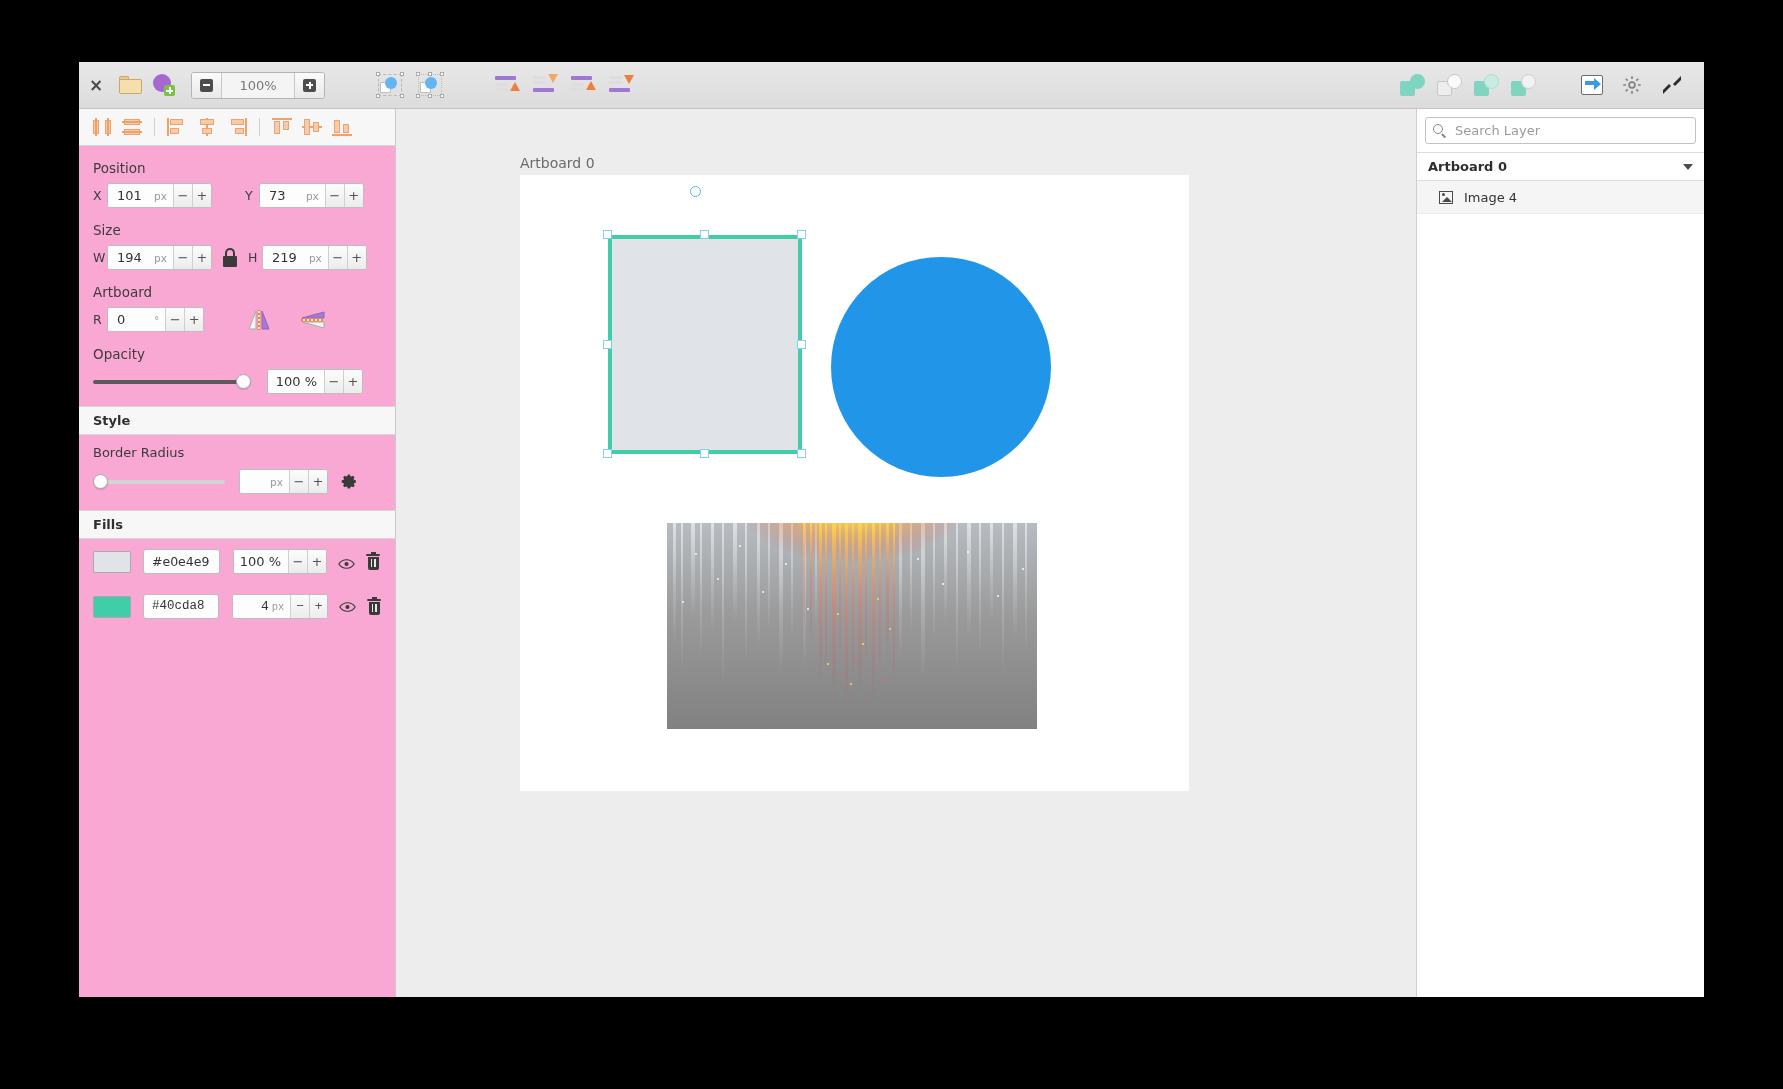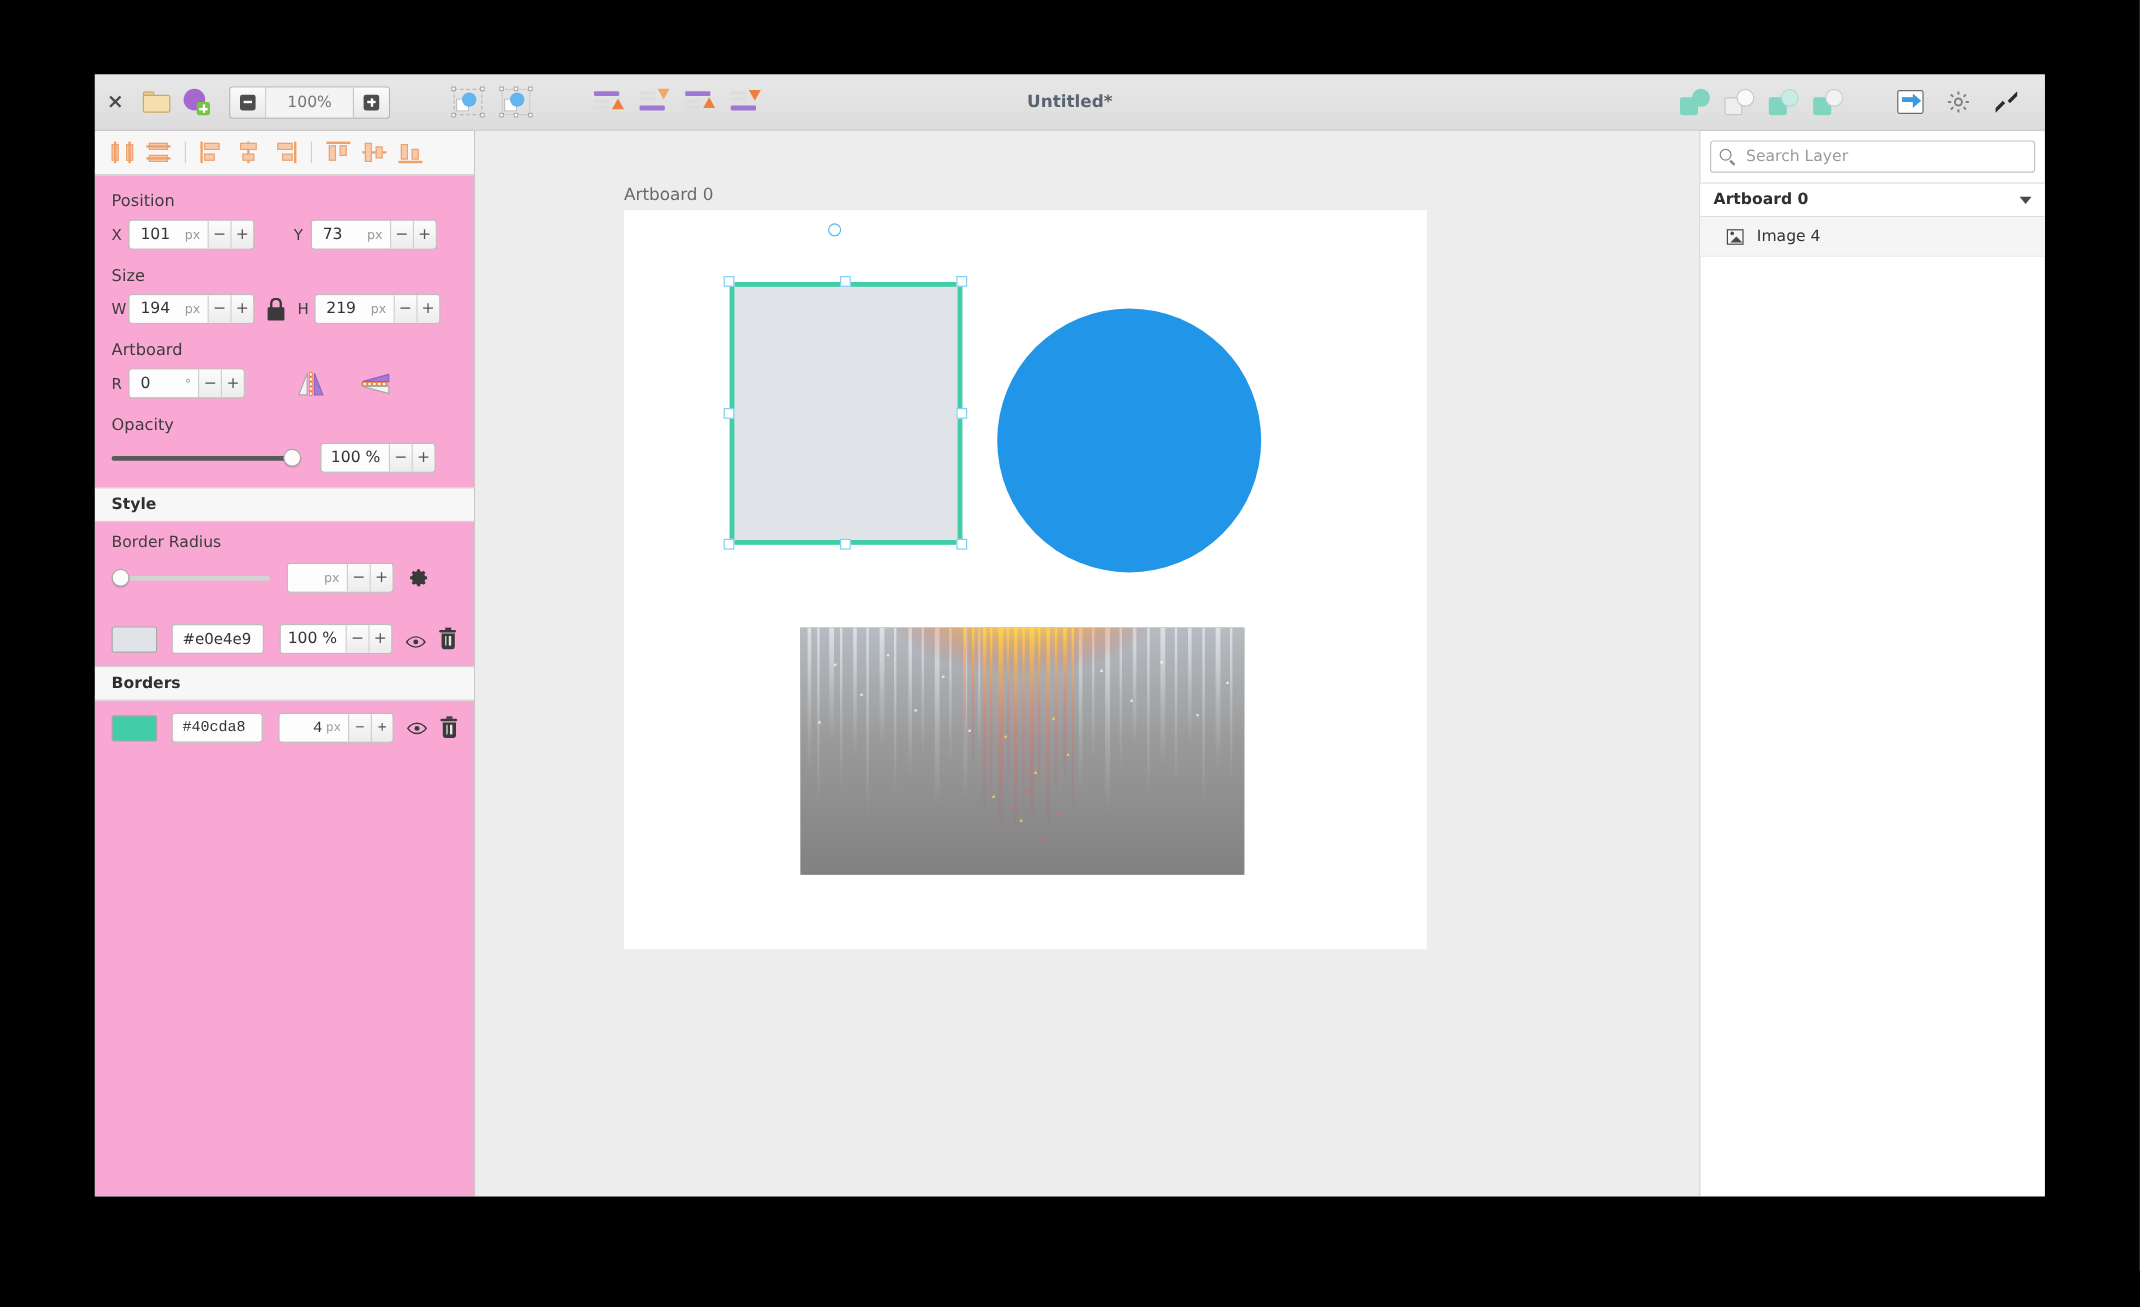--- a/index.html
+++ b/index.html
@@ -330,21 +330,20 @@
       <div class="tb-btn" style="width:38px;">
         <span class="arrico">
           <span class="ln" style="top:2px;width:13px;"></span>
           <span class="ln" style="top:7px;width:13px;"></span>
           <span class="pb" style="top:14px;width:21px;"></span>
           <span class="ar" style="left:15px;top:1px;border-left:5px solid transparent;border-right:5px solid transparent;border-top:9px solid #ef7f3c;"></span>
         </span>
       </div>
     </div>
 
-    <div class="title">Untitled*</div>
     <div class="spacer"></div>
 
     <div class="tb-group">
       <div class="tb-btn" style="width:37px;">
         <span class="boolico">
           <span class="bsq" style="background:#7fd5c0;"></span>
           <span class="bci" style="background:#7fd5c0;"></span>
         </span>
       </div>
       <div class="tb-btn" style="width:37px;">
@@ -572,20 +571,21 @@
           </div>
           <span style="margin-left:13px;display:flex;">
             <svg width="17" height="17" viewBox="0 0 24 24" fill="#3a3a3a">
               <path d="M12 8.3a3.7 3.7 0 100 7.4 3.7 3.7 0 000-7.4zm0 5.6a1.9 1.9 0 110-3.8 1.9 1.9 0 010 3.8z"></path>
               <path d="M21 13.6v-3.2l-2.4-.5a7 7 0 00-.8-1.9l1.3-2-2.2-2.2-2 1.3a7 7 0 00-1.9-.8L12.4 2H9.6l-.5 2.3a7 7 0 00-1.9.8l-2-1.3-2.2 2.2 1.3 2a7 7 0 00-.8 1.9L1 10.4v3.2l2.4.5c.2.7.5 1.3.8 1.9l-1.3 2 2.2 2.2 2-1.3c.6.4 1.2.6 1.9.8l.6 2.3h3.2l.5-2.3c.7-.2 1.3-.5 1.9-.8l2 1.3 2.2-2.2-1.3-2c.4-.6.6-1.2.8-1.9l2.1-.5z"></path>
             </svg>
           </span>
         </div>
       </div>
 
+      <div class="sectionbar tight">Fills</div>
       <div class="stylebody" style="padding-top:10px;padding-bottom:10px;">
         <div class="row">
           <span class="swatch" id="fill-swatch" style="background: rgb(224, 228, 233);"></span>
           <span class="hexfield">#e0e4e9</span>
           <div class="spin" style="margin-left:13px;">
             <span class="val" style="width:54px;text-align:right;padding-right:7px;padding-left:0;">100 %</span>
             <span class="sb">−</span>
             <span class="sb">+</span>
           </div>
           <span class="eye">
@@ -595,21 +595,20 @@
             </svg>
           </span>
           <span class="trash">
             <span class="hdl"></span>
               <span class="lid"></span>
               <span class="can"></span>
           </span>
         </div>
       </div>
 
-      <div class="sectionbar tight">Borders</div>
       <div class="stylebody" style="padding-top:10px;font-family:Liberation Mono, monospace;">
         <div class="row">
           <span class="swatch" id="border-swatch" style="background: rgb(64, 205, 168);"></span>
           <span class="hexfield">#40cda8</span>
           <div class="spin" style="margin-left:13px;">
             <span class="val" style="width:40px;text-align:right;padding-right:3px;padding-left:0;">4</span>
             <span class="unit">px</span>
             <span class="sb">−</span>
             <span class="sb">+</span>
           </div>

